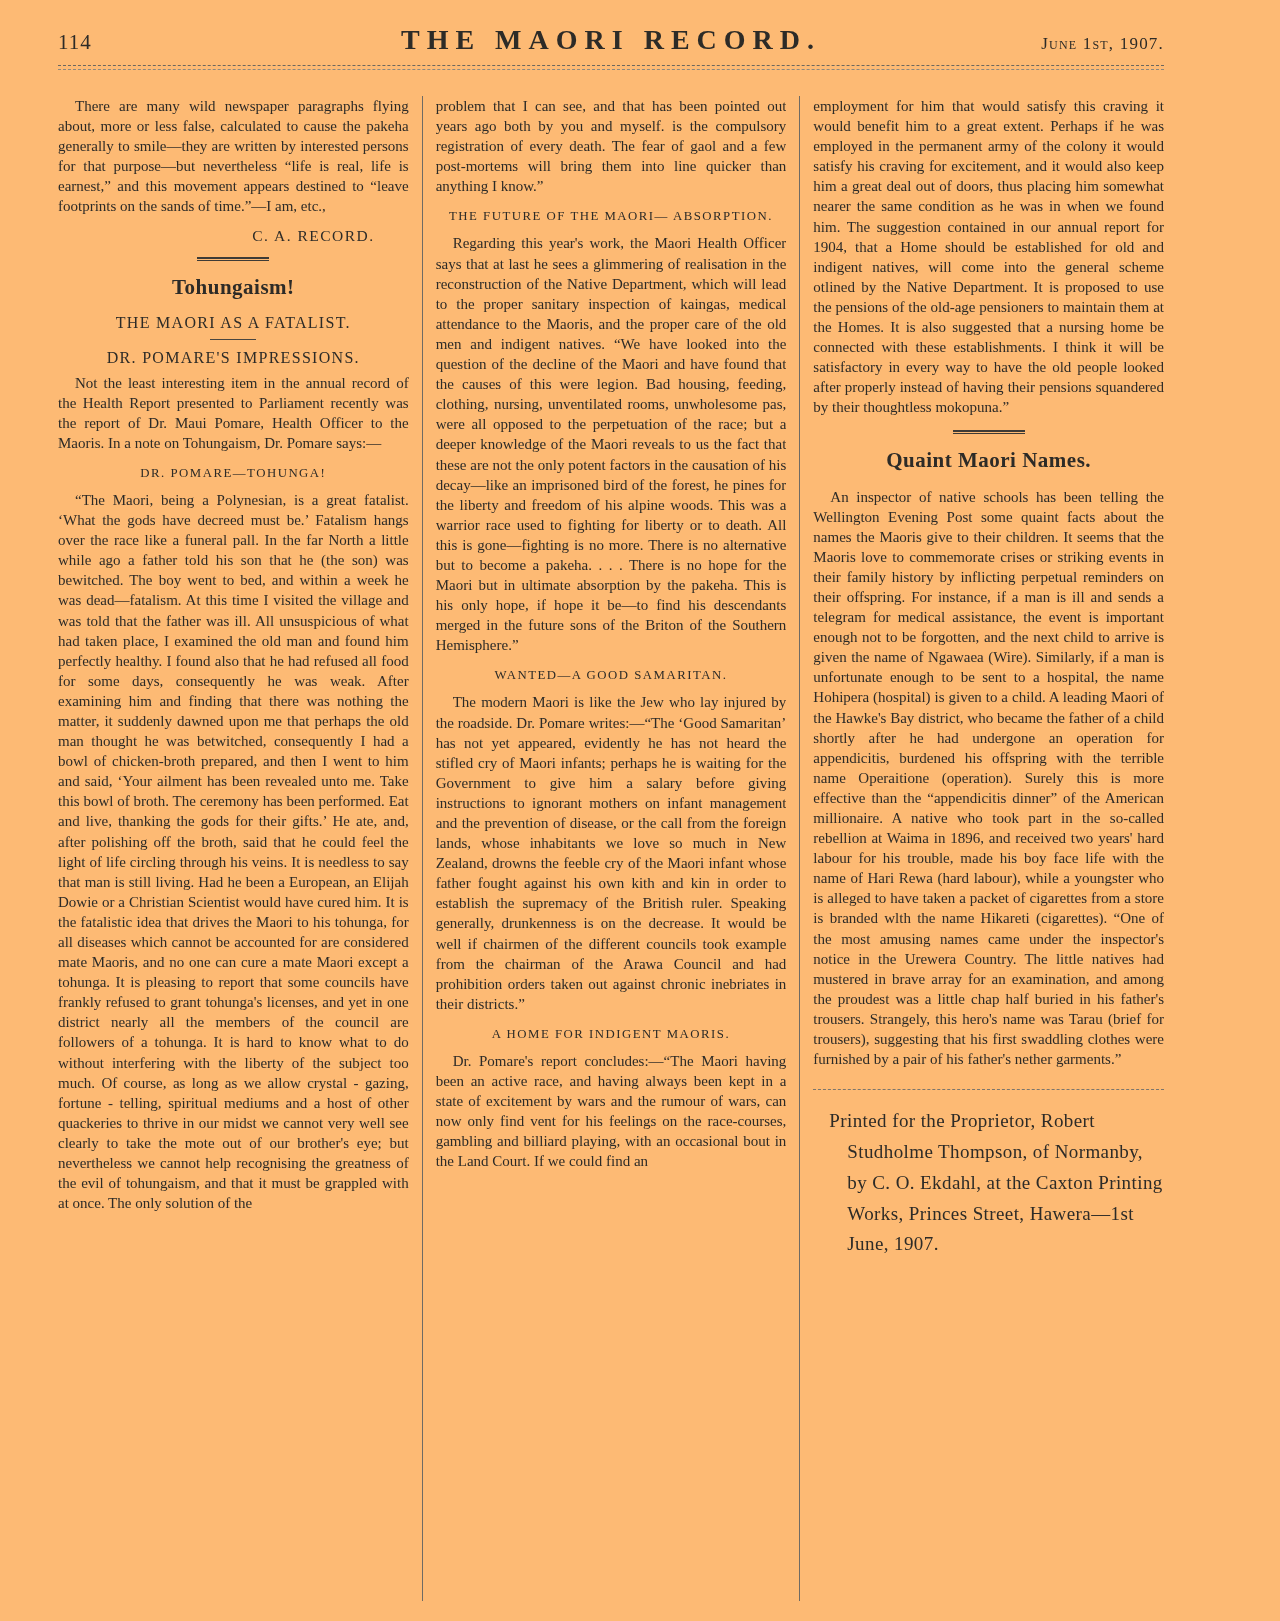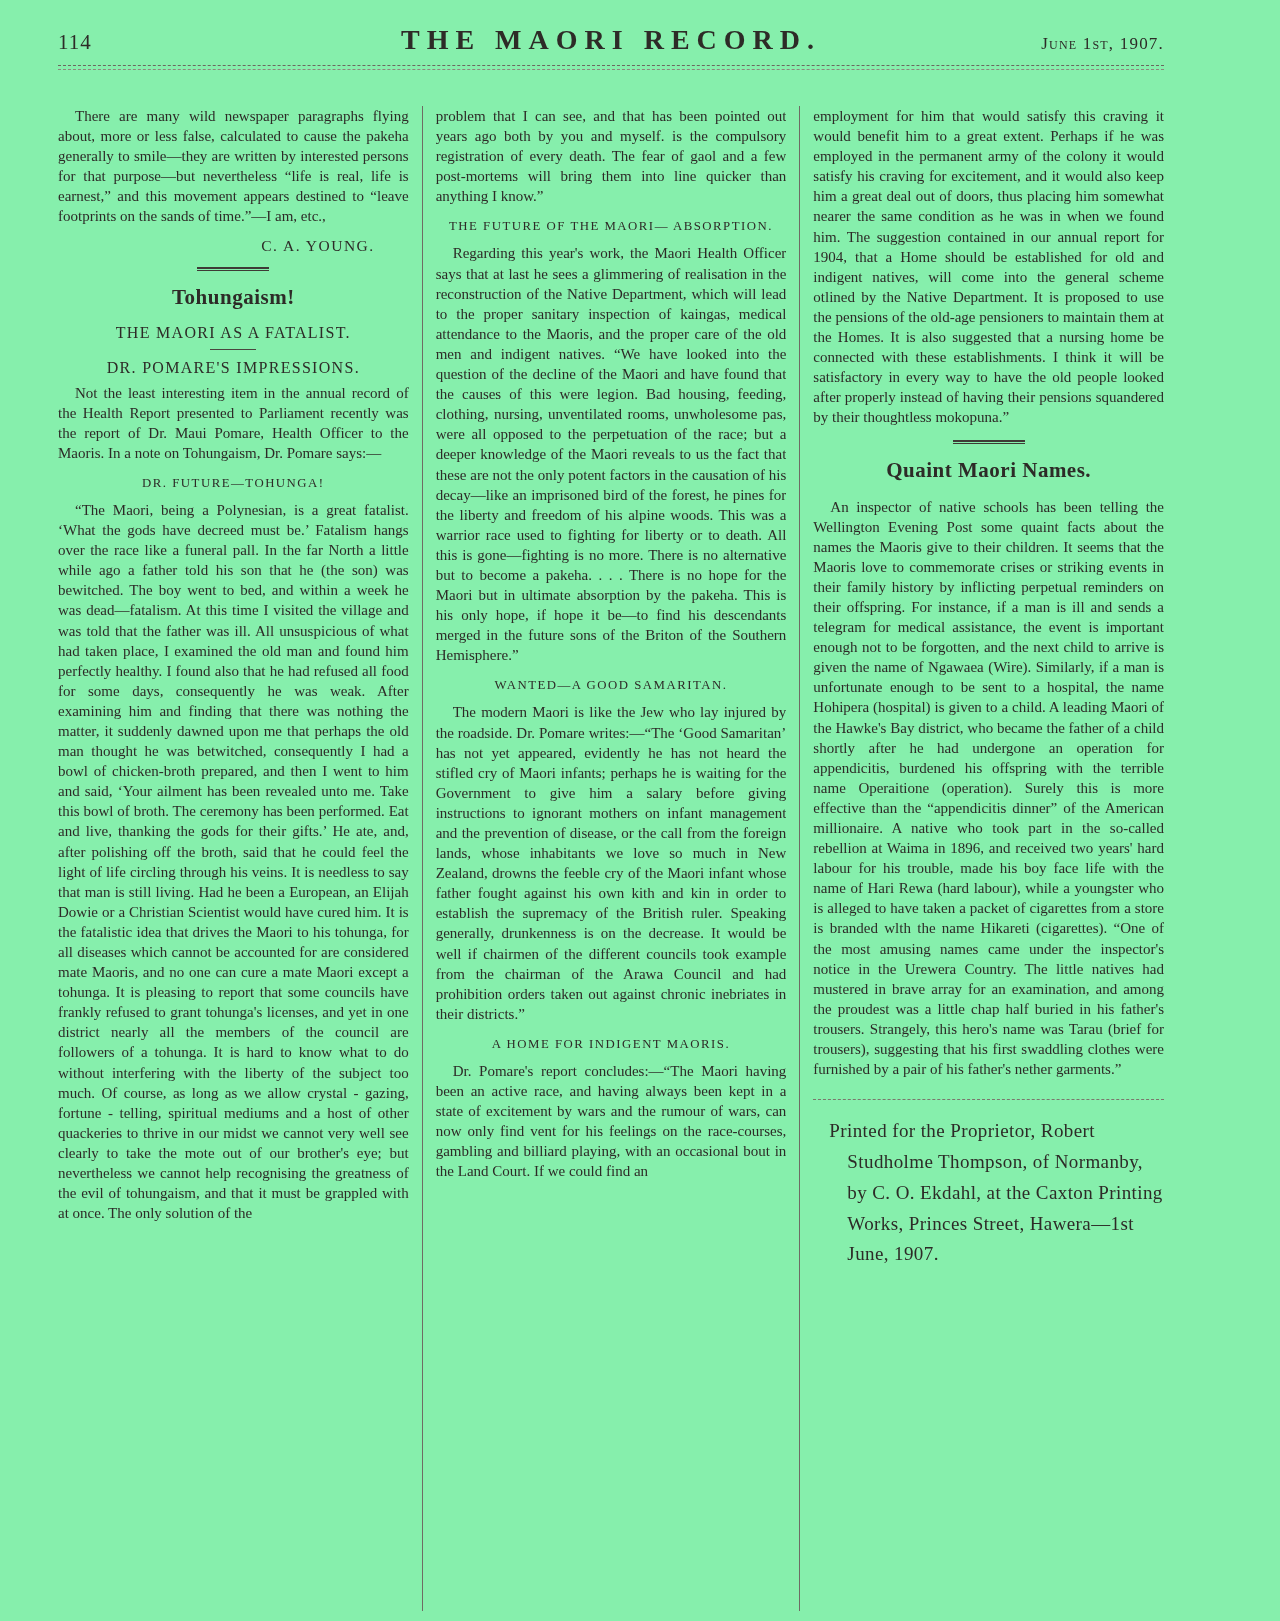--- a/index.html
+++ b/index.html
@@ -2,21 +2,21 @@
 <html><head>
 <meta charset="utf-8">
 <style>
   * { box-sizing: border-box; }
   html, body { margin: 0; padding: 0; background: #cfcdc8; }
   .page {
     position: relative;
     width: 1280px;
     height: 1621px;
     margin: 0 auto;
-    background: #86efac;
+    background: #fdba74;
     color: #2d2b27;
     font-family: "Liberation Serif", "DejaVu Serif", serif;
     overflow: hidden;
   }
   .inner { padding: 24px 116px 0 58px; }
 
   
   .masthead {
     display: grid;
     grid-template-columns: 1fr auto 1fr;
@@ -37,21 +37,21 @@
     letter-spacing: 1.2px;
   }
   .head-rule {
     margin-top: 9px;
     height: 5px;
     border-top: 1px dashed #6b675f;
     border-bottom: 1px dashed #8d887e;
   }
 
   
-  .columns { display: flex; margin-top: 36px; height: 1505px; }
+  .columns { display: flex; margin-top: 26px; height: 1505px; justify-content: flex-end; }
   .col { flex: 1 1 0; min-width: 0; overflow: hidden; }
   .vrule { width: 1px; background: #6f6b64; margin: 0 13px; }
 
   
   .para {
     margin: 0 0 10px;
     font-size: 15px;
     line-height: 1.34;
     text-align: justify;
     text-indent: 17px;
@@ -112,28 +112,28 @@
       <div class="paper-title">THE MAORI RECORD.</div>
       <div class="issue-date">June 1st, 1907.</div>
     </header>
 
     <div class="head-rule"></div>
 
     <main class="columns">
 
       <section class="col">
         <p class="para">There are many wild newspaper paragraphs flying about, more or less false, calculated to cause the pakeha generally to smile—they are written by interested persons for that purpose—but nevertheless “life is real, life is earnest,” and this movement appears destined to “leave footprints on the sands of time.”—I am, etc.,</p>
-        <p class="signature">C. A. YOUNG.</p>
+        <p class="signature">C. A. RECORD.</p>
         <div class="section-divider"></div>
         <h1 class="article-title">Tohungaism!</h1>
         <h2 class="subtitle">THE MAORI AS A FATALIST.</h2>
         <div class="short-rule"></div>
         <h2 class="subtitle">DR. POMARE'S IMPRESSIONS.</h2>
         <p class="para">Not the least interesting item in the annual record of the Health Report presented to Parliament recently was the report of Dr. Maui Pomare, Health Officer to the Maoris. In a note on Tohungaism, Dr. Pomare says:—</p>
-        <div class="crosshead">DR. FUTURE—TOHUNGA!</div>
+        <div class="crosshead">DR. POMARE—TOHUNGA!</div>
         <p class="para">“The Maori, being a Polynesian, is a great fatalist. ‘What the gods have decreed must be.’ Fatalism hangs over the race like a funeral pall. In the far North a little while ago a father told his son that he (the son) was bewitched. The boy went to bed, and within a week he was dead—fatalism. At this time I visited the village and was told that the father was ill. All unsuspicious of what had taken place, I examined the old man and found him perfectly healthy. I found also that he had refused all food for some days, consequently he was weak. After examining him and finding that there was nothing the matter, it suddenly dawned upon me that perhaps the old man thought he was betwitched, consequently I had a bowl of chicken-broth prepared, and then I went to him and said, ‘Your ailment has been revealed unto me. Take this bowl of broth. The ceremony has been performed. Eat and live, thanking the gods for their gifts.’ He ate, and, after polishing off the broth, said that he could feel the light of life circling through his veins. It is needless to say that man is still living. Had he been a European, an Elijah Dowie or a Christian Scientist would have cured him. It is the fatalistic idea that drives the Maori to his tohunga, for all diseases which cannot be accounted for are considered mate Maoris, and no one can cure a mate Maori except a tohunga. It is pleasing to report that some councils have frankly refused to grant tohunga's licenses, and yet in one district nearly all the members of the council are followers of a tohunga. It is hard to know what to do without interfering with the liberty of the subject too much. Of course, as long as we allow crystal - gazing, fortune - telling, spiritual mediums and a host of other quackeries to thrive in our midst we cannot very well see clearly to take the mote out of our brother's eye; but nevertheless we cannot help recognising the greatness of the evil of tohungaism, and that it must be grappled with at once. The only solution of the</p>
       </section>
 
       <div class="vrule"></div>
 
       <section class="col">
         <p class="para noindent">problem that I can see, and that has been pointed out years ago both by you and myself. is the compulsory registration of every death. The fear of gaol and a few post-mortems will bring them into line quicker than anything I know.”</p>
         <div class="crosshead">THE FUTURE OF THE MAORI— ABSORPTION.</div>
         <p class="para">Regarding this year's work, the Maori Health Officer says that at last he sees a glimmering of realisation in the reconstruction of the Native Department, which will lead to the proper sanitary inspection of kaingas, medical attendance to the Maoris, and the proper care of the old men and indigent natives. “We have looked into the question of the decline of the Maori and have found that the causes of this were legion. Bad housing, feeding, clothing, nursing, unventilated rooms, unwholesome pas, were all opposed to the perpetuation of the race; but a deeper knowledge of the Maori reveals to us the fact that these are not the only potent factors in the causation of his decay—like an imprisoned bird of the forest, he pines for the liberty and freedom of his alpine woods. This was a warrior race used to fighting for liberty or to death. All this is gone—fighting is no more. There is no alternative but to become a pakeha. . . . There is no hope for the Maori but in ultimate absorption by the pakeha. This is his only hope, if hope it be—to find his descendants merged in the future sons of the Briton of the Southern Hemisphere.”</p>
         <div class="crosshead">WANTED—A GOOD SAMARITAN.</div>

